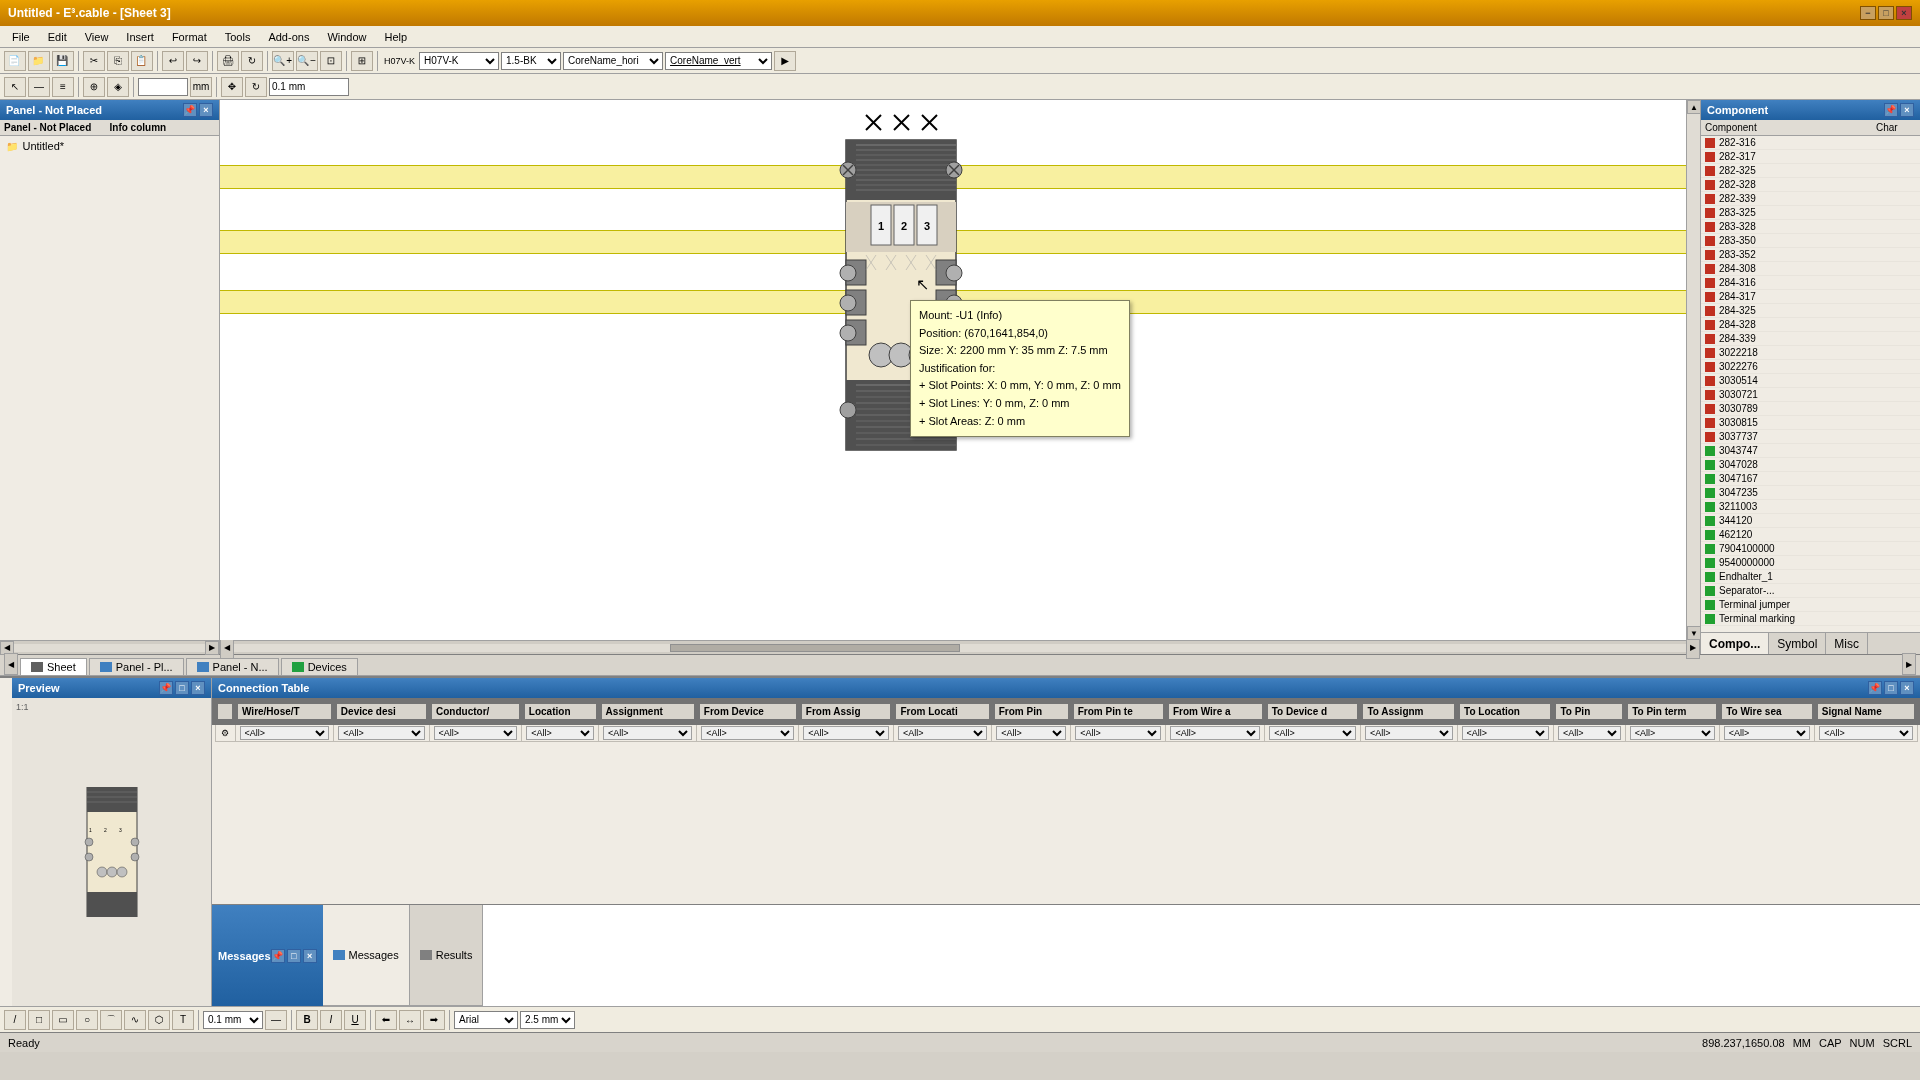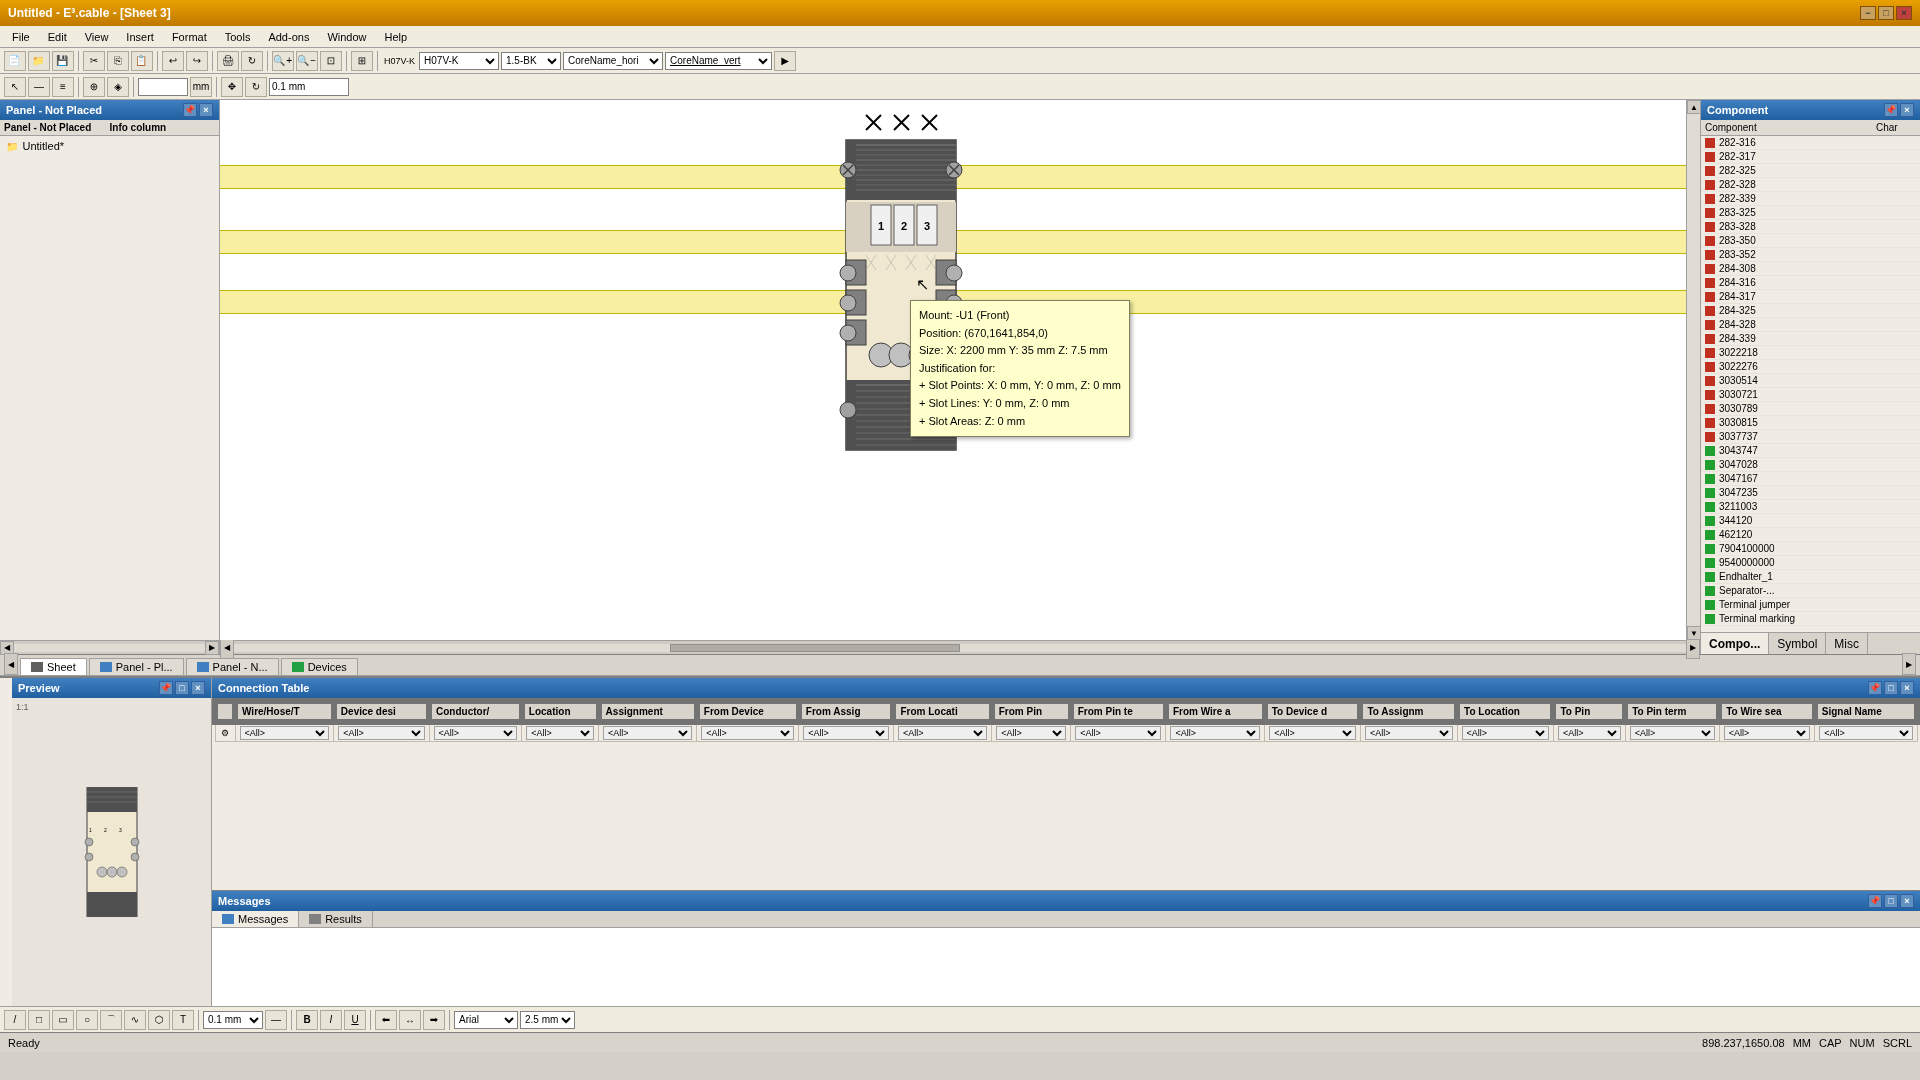--- a/index.html
+++ b/index.html
@@ -616,21 +616,21 @@
         <line x1="20" y1="329" x2="120" y2="329" stroke="#909090" stroke-width="0.5"></line>
         <line x1="20" y1="335" x2="120" y2="335" stroke="#808080" stroke-width="0.5"></line>
 
         <circle cx="12" cy="300" r="8" fill="#a0a0a0" stroke="#404040" stroke-width="1"></circle>
         <circle cx="118" cy="300" r="8" fill="#a0a0a0" stroke="#404040" stroke-width="1"></circle>
       </svg>
 
       <div id="cursor-icon">↖</div>
 
       <div id="info-tooltip">
-        <div>Mount: -U1 (Front)</div>
+        <div>Mount: -U1 (Info)</div>
         <div>Position: (670,1641,854,0)</div>
         <div>Size: X: 2200 mm Y: 35 mm Z: 7.5 mm</div>
         <div>Justification for:</div>
         <div>+ Slot Points: X: 0 mm, Y: 0 mm, Z: 0 mm</div>
         <div>+ Slot Lines: Y: 0 mm, Z: 0 mm</div>
         <div>+ Slot Areas: Z: 0 mm</div>
       </div>
 
       <div style="position:absolute;right:0;top:0;bottom:0;width:14px;background:#d0ccc4;border-left:1px solid #a0a0a0;display:flex;flex-direction:column;">
         <div class="scroll-arrow">▲</div>
@@ -923,21 +923,21 @@
               <td><select style="width:100%;font-size:9px;border:1px solid #a0a0a0;"><option>&lt;All&gt;</option></select></td>
               <td><select style="width:100%;font-size:9px;border:1px solid #a0a0a0;"><option>&lt;All&gt;</option></select></td>
               <td><select style="width:100%;font-size:9px;border:1px solid #a0a0a0;"><option>&lt;All&gt;</option></select></td>
             </tr>
           </thead>
           <tbody>
           </tbody>
         </table>
       </div>
 
-      <div id="messages-panel" style="height:116px;border-top:1px solid #808080;display:flex;flex-direction:column;">
+      <div id="messages-panel" style="height:102px;border-top:1px solid #808080;display:flex;flex-direction:row;">
         <div id="messages-header" style="background:linear-gradient(to bottom, #4080c0, #2060a0); color:white; padding:3px 6px; font-size:11px; font-weight:bold; display:flex; align-items:center; justify-content:space-between;">
           <span>Messages</span>
           <div style="display:flex;gap:2px;">
             <div class="panel-header-btn">📌</div>
             <div class="panel-header-btn">□</div>
             <div class="panel-header-btn">×</div>
           </div>
         </div>
         <div id="messages-tabs" style="display:flex;background:#d8d4cc;border-bottom:1px solid #a0a0a0;">
           <div class="msg-tab active">

